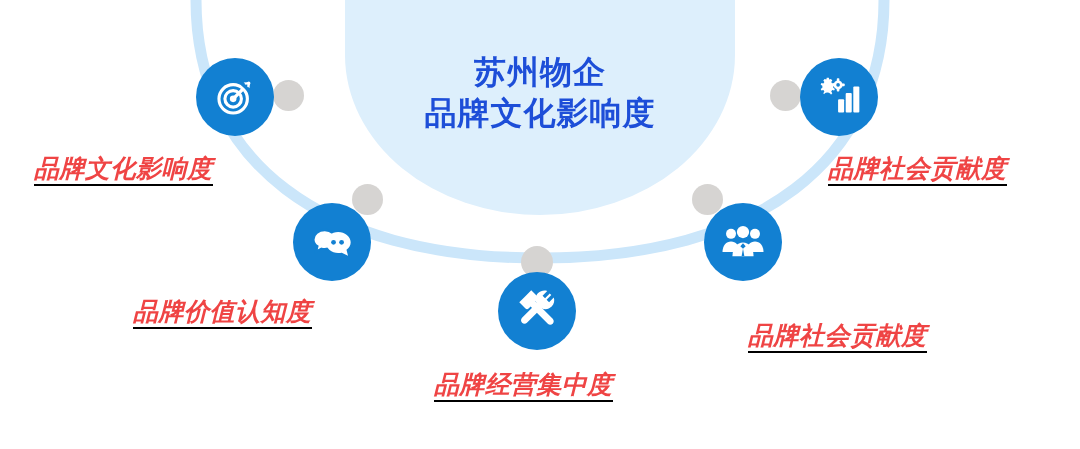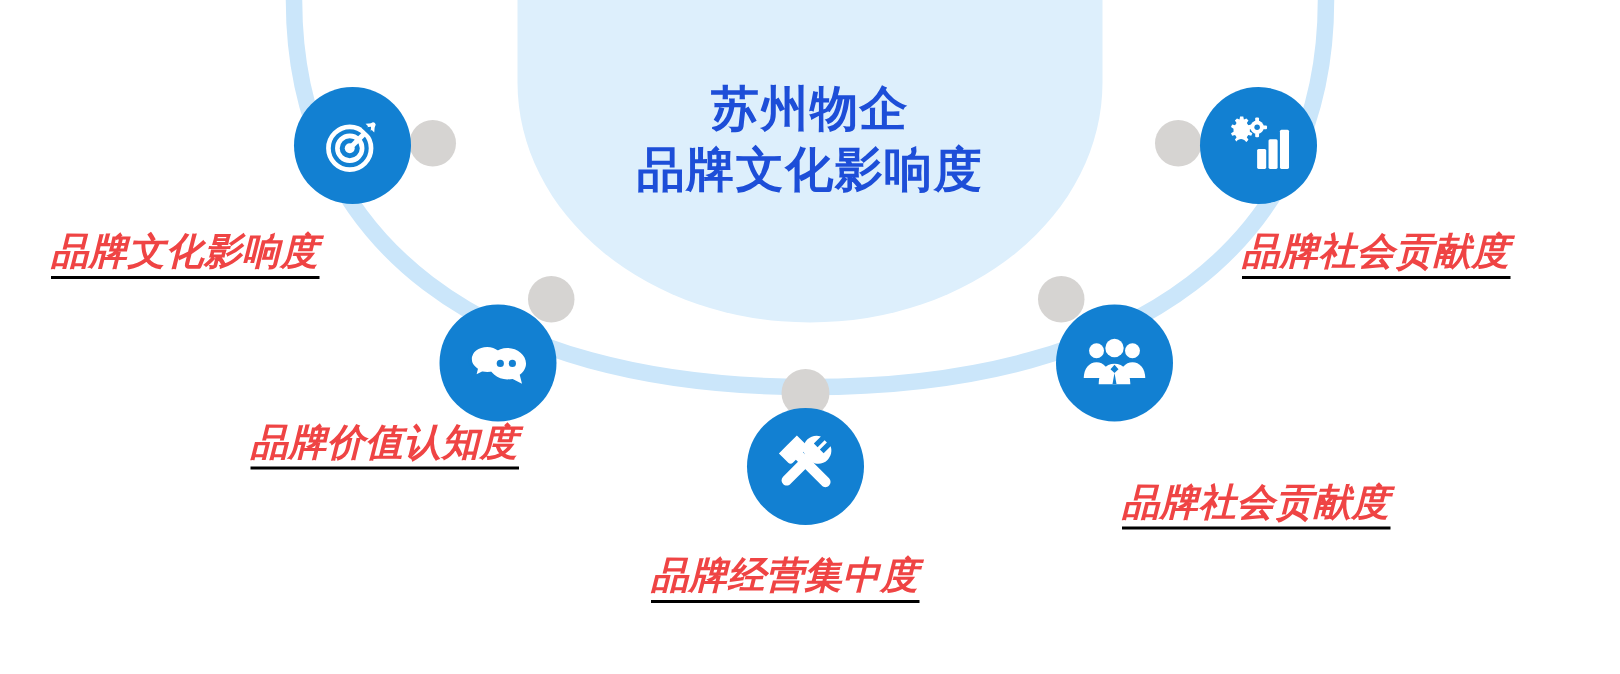--- a/index.html
+++ b/index.html
@@ -113,21 +113,21 @@
         <path d="M16.5 11.5 C9.8 11.5 4.5 15.9 4.5 21.3 C4.5 24.2 6.1 26.8 8.6 28.5
                  L7.2 34.2 L13.1 31.2 C14.2 31.4 15.3 31.5 16.5 31.5
                  C23.2 31.5 28.5 27.1 28.5 21.7 C28.5 16.3 23.2 11.5 16.5 11.5 Z" fill="none" stroke="#1280d2" stroke-width="2.6"></path>
         <path d="M30.5 13.5 C37.2 13.5 43.5 18.2 43.5 24.3 C43.5 27.4 41.8 30.2 39.1 32.1
                  L40.7 38.4 L34.2 35.1 C33.0 35.3 31.8 35.4 30.5 35.4
                  C23.8 35.4 17.5 30.6 17.5 24.5 C17.5 18.4 23.8 13.5 30.5 13.5 Z" fill="#ffffff"></path>
         <circle cx="25.6" cy="24.3" r="2.5" fill="#1280d2"></circle>
         <circle cx="34.0" cy="24.3" r="2.5" fill="#1280d2"></circle>
       </svg>
     </div>
-    <div class="node-label" style="left:133px;top:283px;margin-left:34px;">品牌价值认知度</div>
+    <div class="node-label" style="left:133px;top:299px;">品牌价值认知度</div>
   </div>
 
   <div class="node">
     <div class="gray-dot" style="left:521px;top:246px;width:32px;height:32px;"></div>
     <div class="blue-circle" style="left:498px;top:272px;width:78px;height:78px;">
       <svg width="46" height="46" viewBox="0 0 48 48">
 
         <g fill="#ffffff">
           <path d="M30.4 6.8 L35.4 11.8 L31.6 15.6 L26.6 10.6 Z" opacity="0"></path>
           <path d="M38.9 7.3 L34.0 12.2 L36.6 14.8 L41.5 9.9

